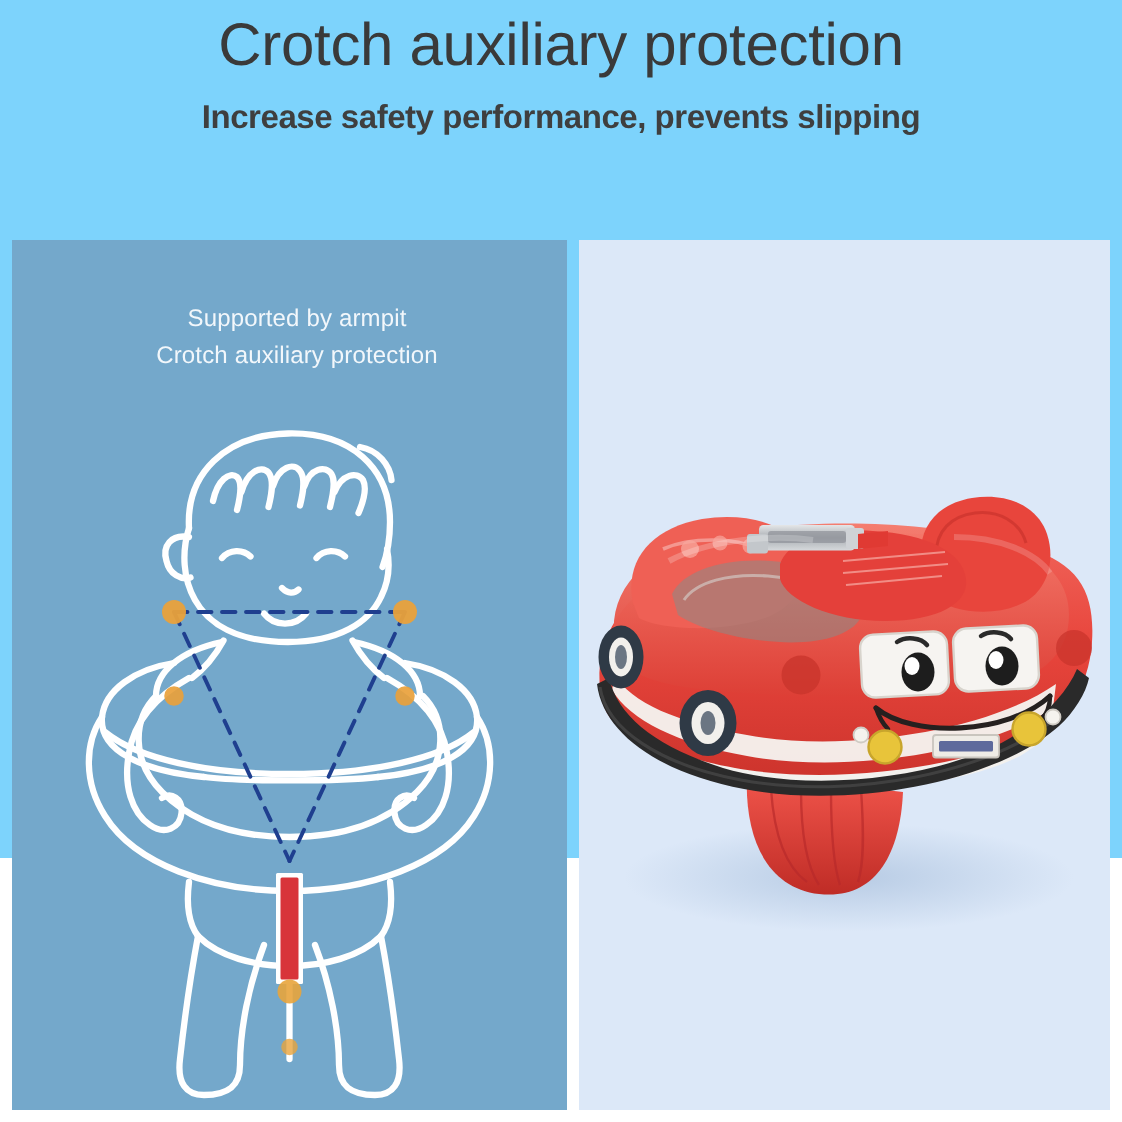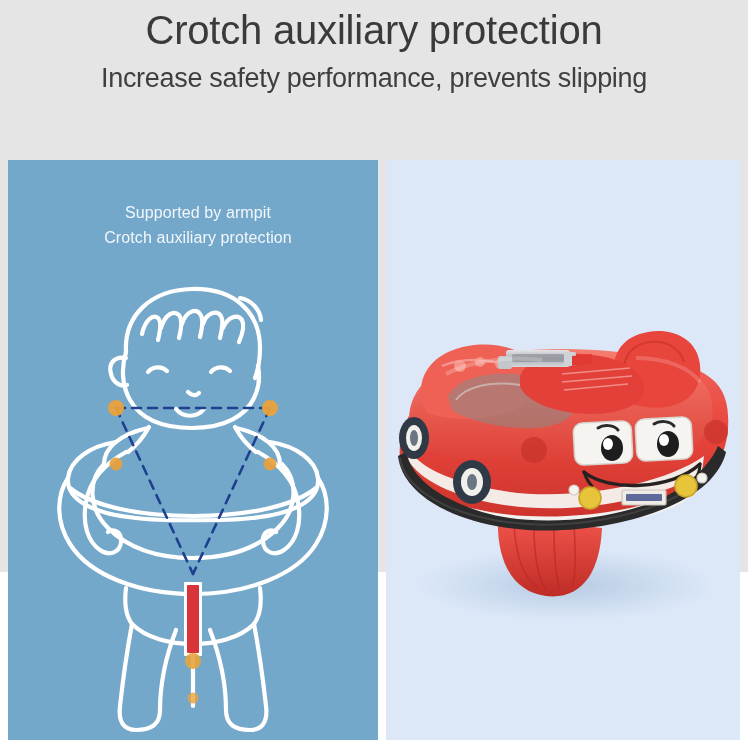--- a/index.html
+++ b/index.html
@@ -12,21 +12,21 @@
     height: 748px;
     overflow: hidden;
     font-family: "Liberation Sans", "DejaVu Sans", sans-serif;
     -webkit-font-smoothing: antialiased;
   }
 
   #page {
     position: relative;
     width: 748px;
     height: 572px;
-    background: #e5e5e5;
+    background: #7dd3fc;
   }
 
   
   .header {
     position: absolute;
     left: 0;
     top: 0;
     width: 748px;
     height: 155px;
     text-align: center;
@@ -40,23 +40,23 @@
     line-height: 48px;
     font-weight: 400;
     color: #3a3a3a;
     letter-spacing: -0.2px;
   }
   .subtitle {
     position: absolute;
     left: 0;
     top: 62px;
     width: 748px;
-    font-size: 27px;
+    font-size: 22px;
     line-height: 32px;
-    font-weight: 400;
+    font-weight: 700;
     color: #3f3f3f;
     letter-spacing: -0.3px;
   }
   .subtitle .ln {
     display: block;
   }
 
   
   .panel-left {
     position: absolute;

